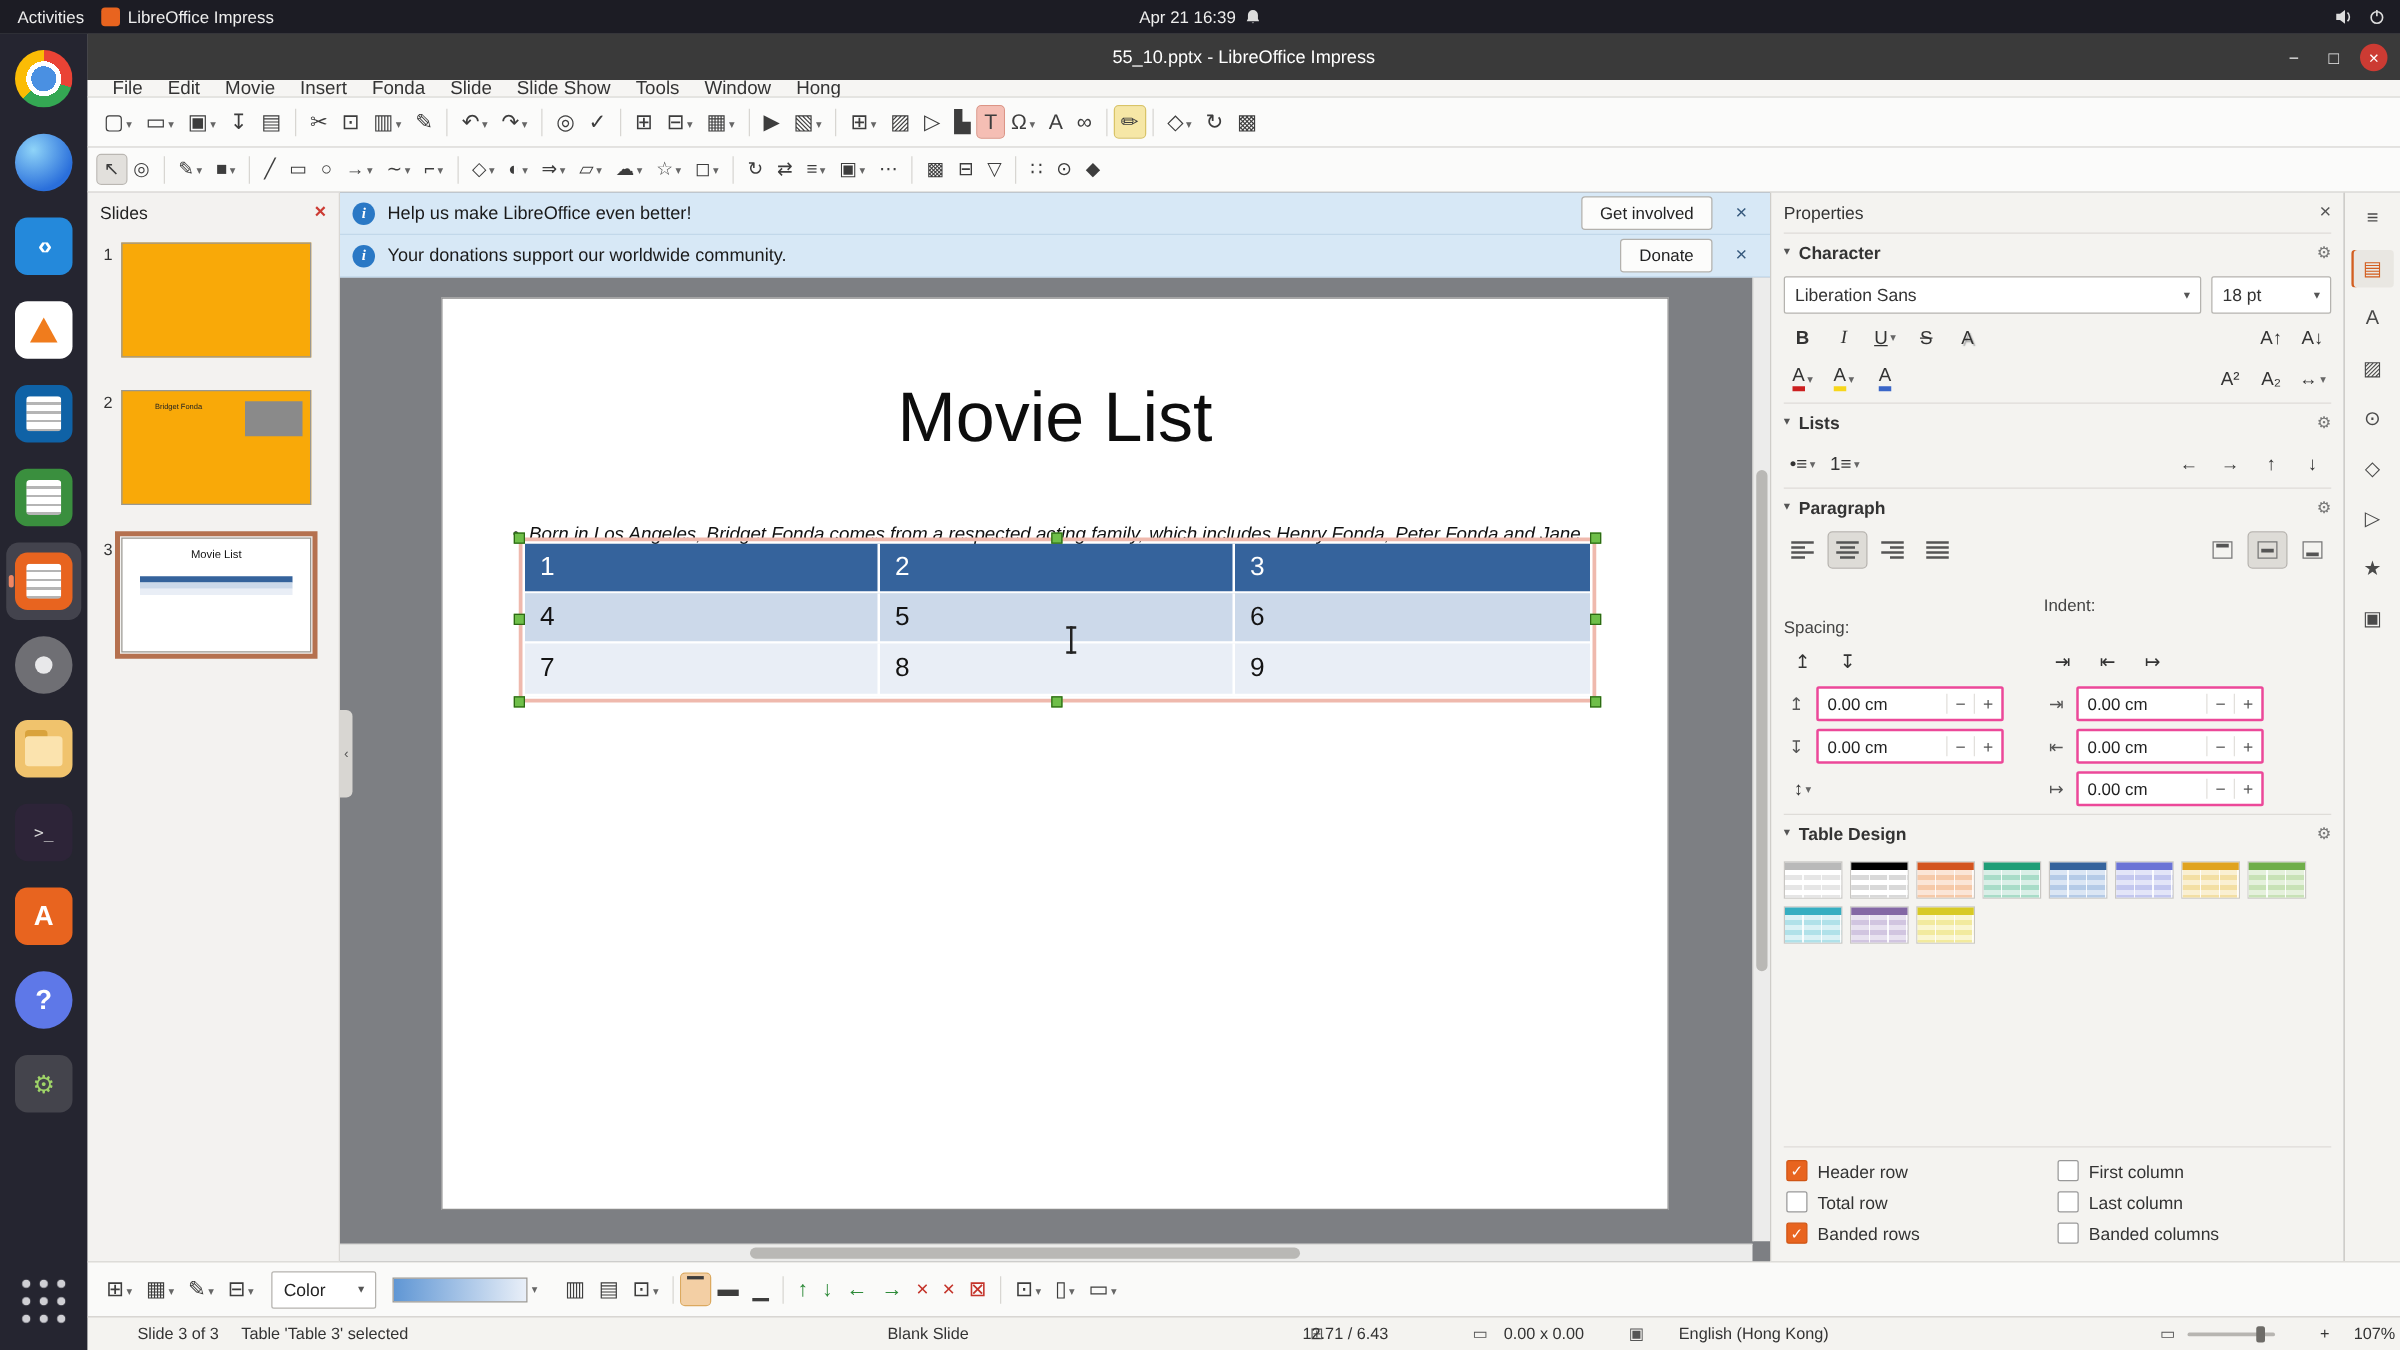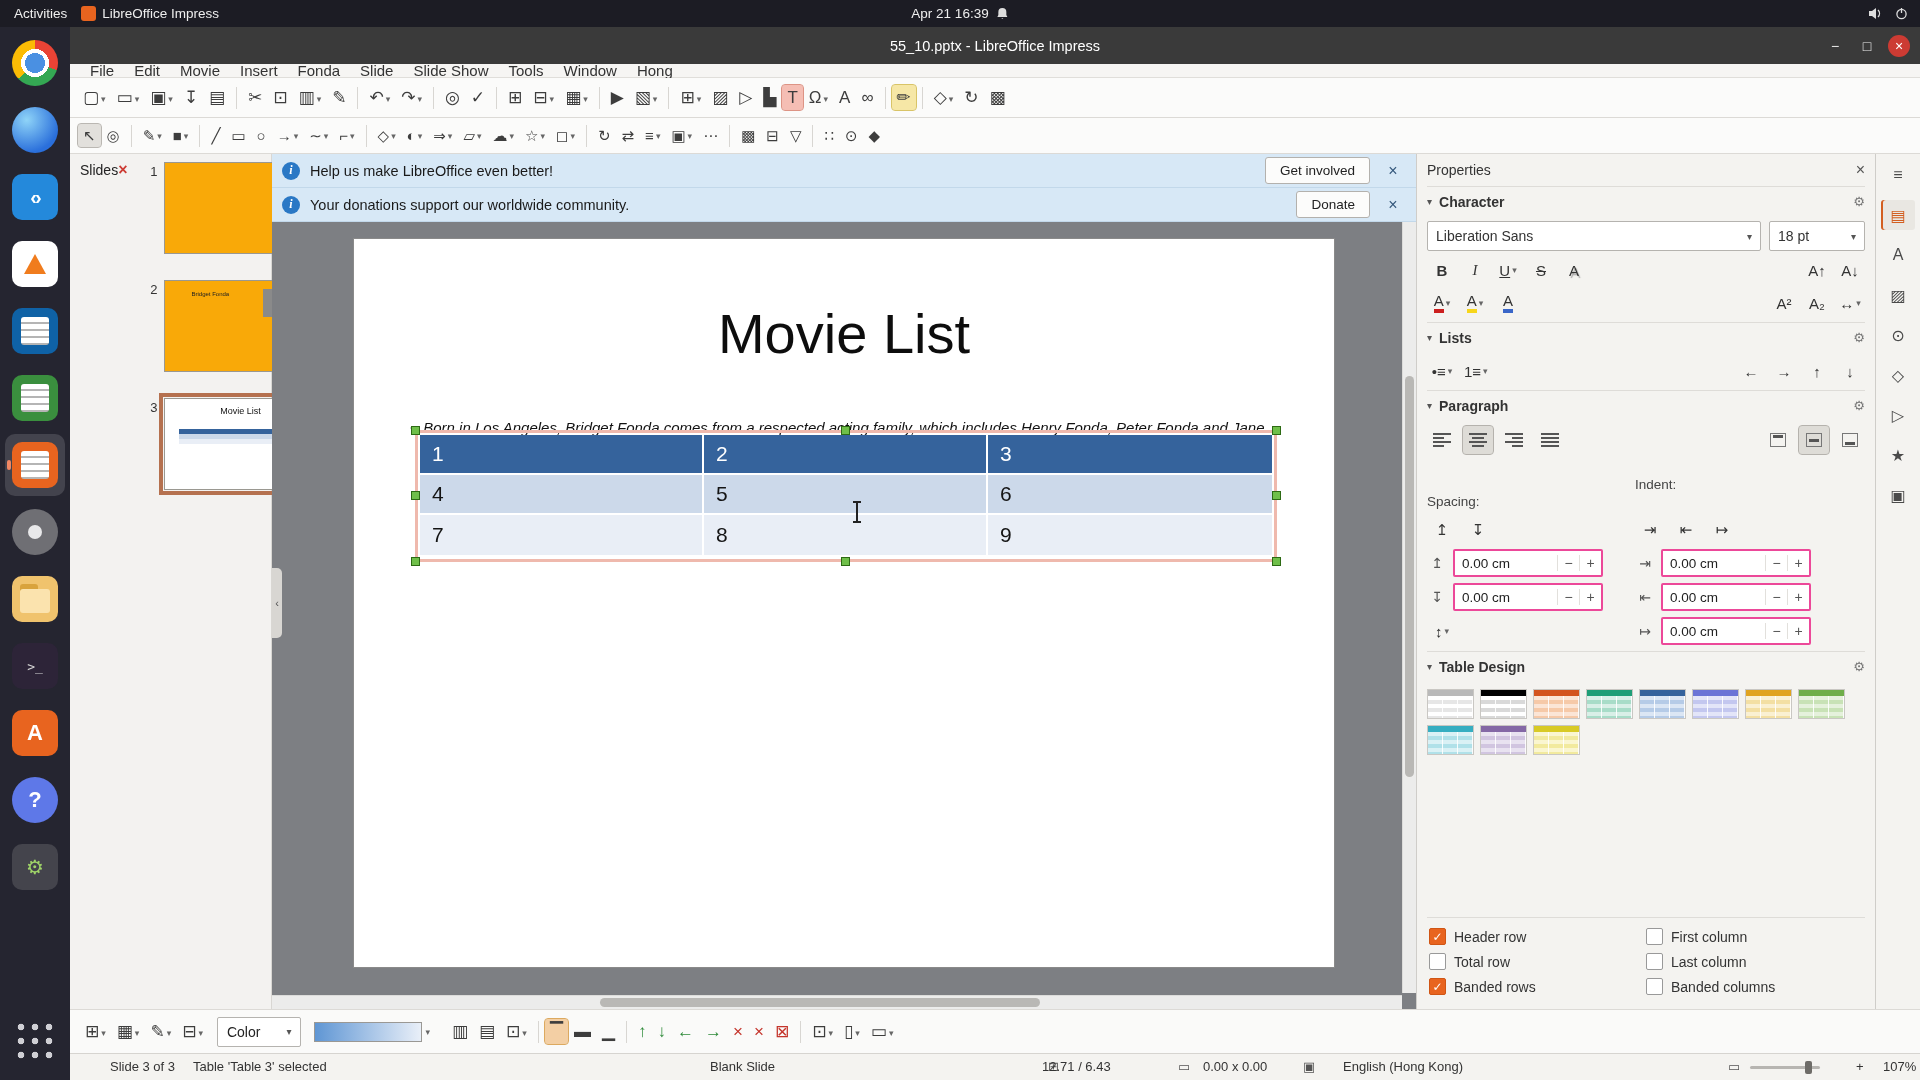--- a/index.html
+++ b/index.html
@@ -71,21 +71,21 @@
   .tb-btn.active-red{background:#f5beb4;outline:1px solid #dd9485;}
   .tb-btn.active-yellow{background:#f6e7a6;outline:1px solid #d9c467;}
   .tb-btn.active-orange{background:#f3cfa4;outline:1px solid #dca95f;}
   .tb-btn.green .glyph{color:#2e8b3a;}
   .tb-btn.red .glyph{color:#c4342b;}
   .tb-sep{width:1px;height:22px;background:#d8d6d2;margin:0 5px;flex:0 0 auto;}
 
   
   .content{flex:1;display:flex;min-height:0;}
 
-  .slides-panel{width:202px;background:#f3f2f0;border-right:1px solid #d9d7d3;display:flex;flex-direction:row;flex:0 0 auto;}
+  .slides-panel{width:202px;background:#f3f2f0;border-right:1px solid #d9d7d3;display:flex;flex-direction:column;flex:0 0 auto;}
   .sp-header{height:32px;display:flex;align-items:center;padding:0 10px;font-size:14px;color:#222;}
   .sp-close{margin-left:auto;color:#cc3b33;font-size:16px;font-weight:bold;}
   .thumbs{padding:8px 6px;display:flex;flex-direction:column;gap:26px;}
   .thumb-row{display:flex;gap:7px;align-items:flex-start;}
   .thumb-num{font-size:13px;color:#333;width:14px;text-align:right;padding-top:2px;}
   .thumb{width:152px;height:92px;background:#fff;border:1px solid #9a9891;position:relative;}
   .t1,.t2{background:#f9a908;}
   .t2-label{position:absolute;top:10px;left:26px;font-size:6px;color:#222;}
   .t2-block{position:absolute;top:8px;right:6px;width:46px;height:28px;background:#8a8a8a;}
   .thumb-row.selected .thumb{outline:4px solid #b5714f;outline-offset:1px;}

